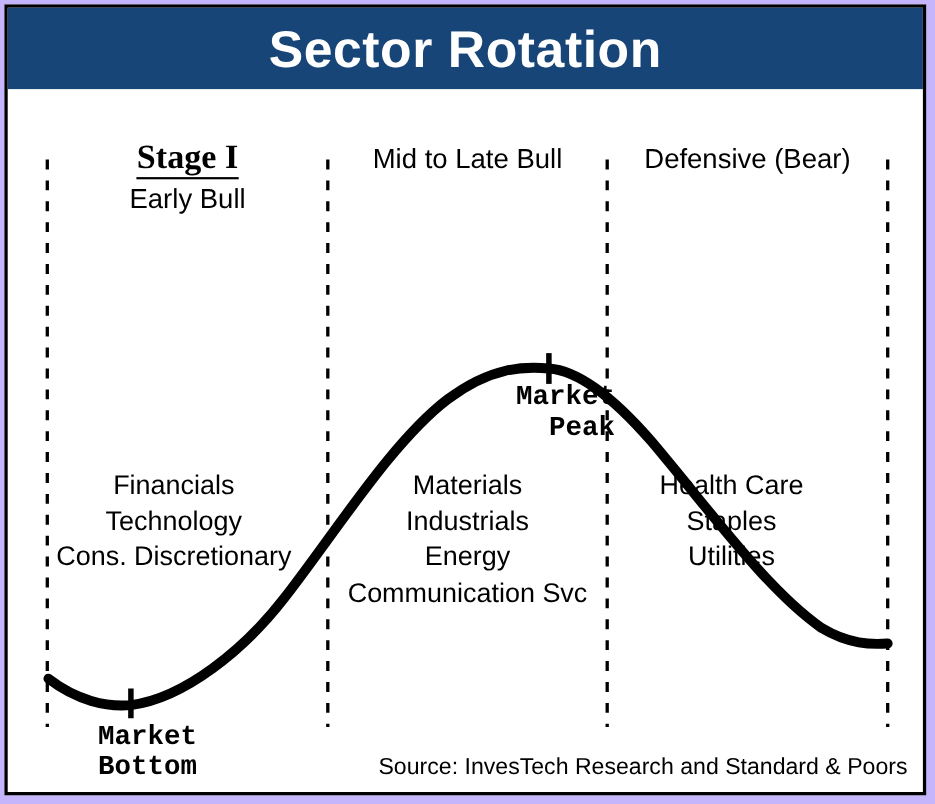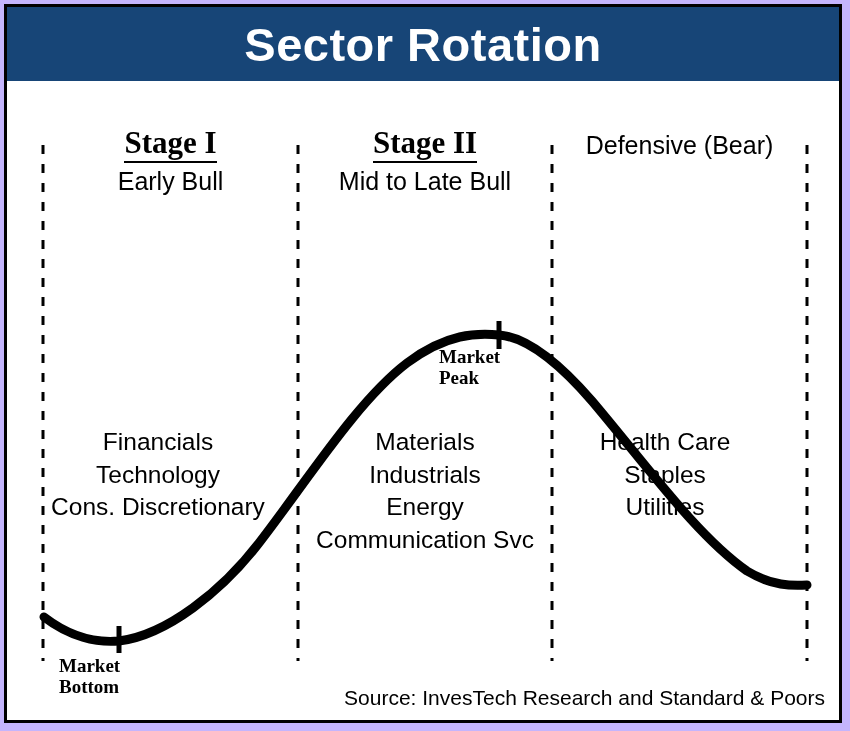--- a/index.html
+++ b/index.html
@@ -98,24 +98,24 @@
     font-family: "Liberation Sans", sans-serif;
     font-size: 24.5px;
     color: #000000;
     line-height: 1.33;
     white-space: nowrap;
   }
   .sector-list div { display: block; }
   
   .annot {
     position: absolute;
-    text-align: left;
-    font-family: Liberation Serif, serif;
+    text-align: right;
+    font-family: Liberation Mono, monospace;
     font-weight: bold;
-    font-size: 19px;
+    font-size: 25px;
     color: #000000;
     line-height: 1.1;
     white-space: nowrap;
   }
   
   #source-note {
     position: absolute;
     right: 14px;
     bottom: 10px;
     font-family: "Liberation Sans", sans-serif;
@@ -157,21 +157,20 @@
 
       <line x1="492" y1="240" x2="492" y2="268" stroke="#000000" stroke-width="5"></line>
     </svg>
 
     <div class="stage-head" style="left:36px; top:46px; width:255px;">
       <span class="stage-title">Stage I</span>
       <span class="stage-sub">Early Bull</span>
     </div>
 
     <div class="stage-head" style="left:291px; top:46px; width:254px;">
-      <span class="stage-title">Stage II</span>
       <span class="stage-sub">Mid to Late Bull</span>
     </div>
 
     <div class="stage-head" style="left:545px; top:46px; width:255px;">
       <span class="stage-sub">Defensive (Bear)</span>
     </div>
 
     <div class="sector-list" style="left:20px; top:345px; width:262px;">
       <div>Financials</div>
       <div>Technology</div>

